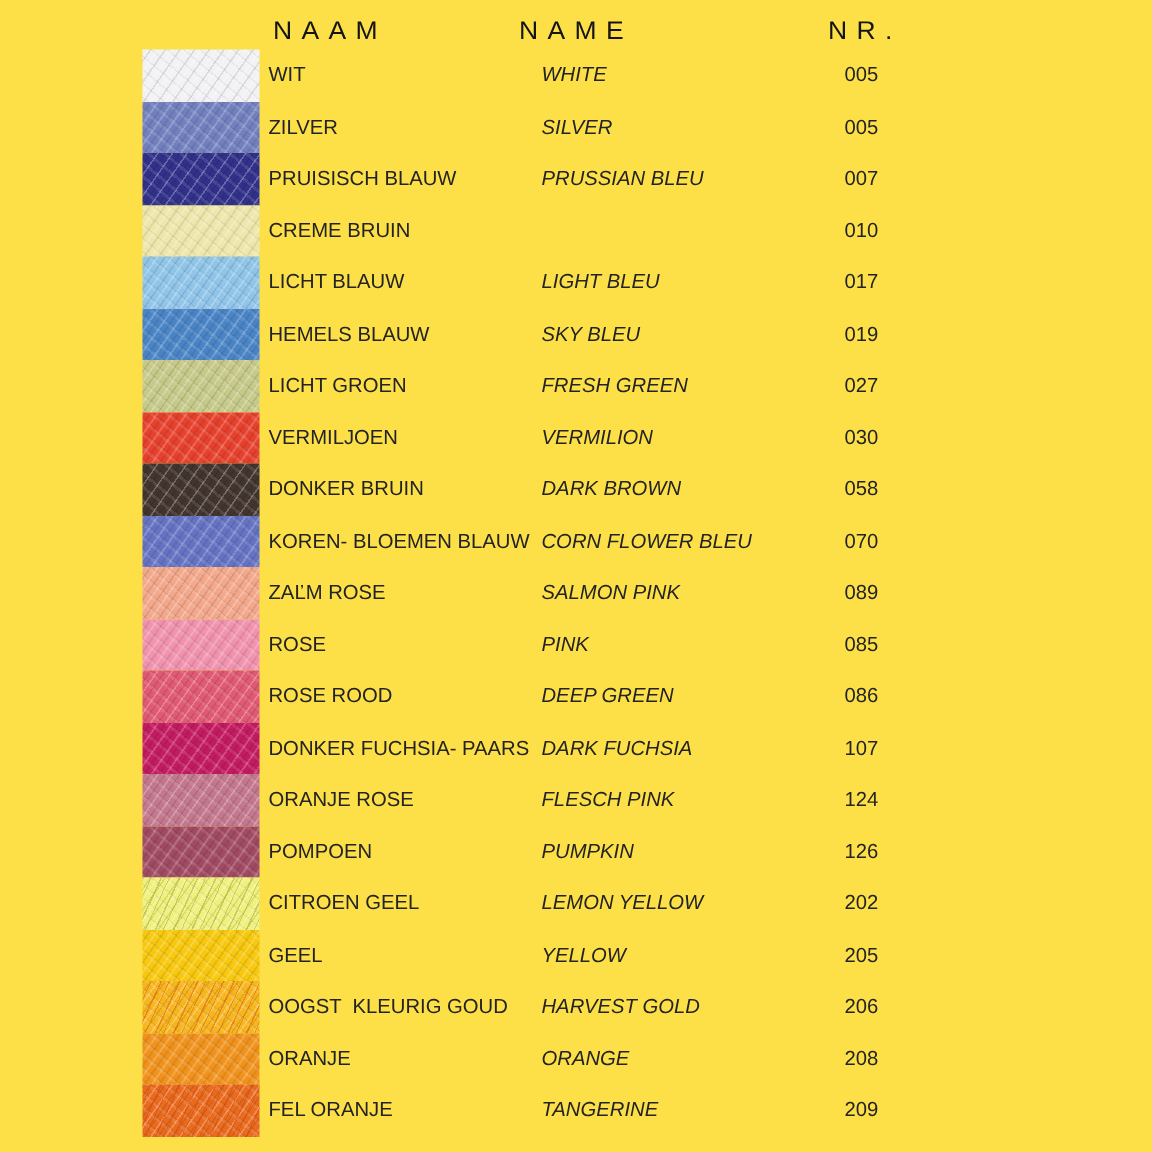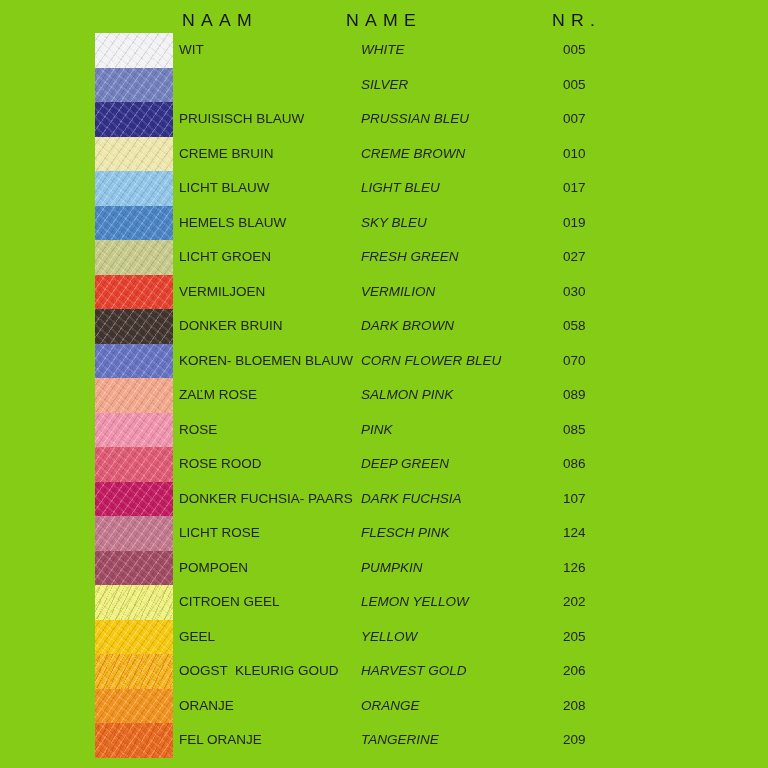--- a/index.html
+++ b/index.html
@@ -4,21 +4,21 @@
 <style>
   html, body {
     margin: 0;
     padding: 0;
     background: #ffffff;
   }
   .page {
     position: relative;
     width: 768px;
     height: 768px;
-    background: #84cc16;
+    background: #fde047;
     overflow: hidden;
     font-family: "Liberation Sans", sans-serif;
     color: #1f1f1f;
   }
   
   .header .h {
     position: absolute;
     top: 11px;
     font-size: 17px;
     font-weight: 400;
@@ -101,35 +101,35 @@
   <div class="tbody">
   <div class="row">
     <div class="swatch" style="--c: #f2f2f4;"></div>
     <span class="cell naam">WIT</span>
     <span class="cell name">WHITE</span>
     <span class="cell nr">005</span>
   </div>
 
   <div class="row">
     <div class="swatch" style="--c: #7380be;"></div>
+    <span class="cell naam">ZILVER</span>
     <span class="cell name">SILVER</span>
     <span class="cell nr">005</span>
   </div>
 
   <div class="row">
     <div class="swatch" style="--c: #32318a;"></div>
     <span class="cell naam">PRUISISCH BLAUW</span>
     <span class="cell name">PRUSSIAN BLEU</span>
     <span class="cell nr">007</span>
   </div>
 
   <div class="row">
     <div class="swatch" style="--c: #eee7ac;"></div>
     <span class="cell naam">CREME BRUIN</span>
-    <span class="cell name">CREME BROWN</span>
     <span class="cell nr">010</span>
   </div>
 
   <div class="row">
     <div class="swatch" style="--c: #90c5e9;"></div>
     <span class="cell naam">LICHT BLAUW</span>
     <span class="cell name">LIGHT BLEU</span>
     <span class="cell nr">017</span>
   </div>
 
@@ -191,21 +191,21 @@
 
   <div class="row">
     <div class="swatch" style="--c: #c31b60;"></div>
     <span class="cell naam">DONKER FUCHSIA- PAARS</span>
     <span class="cell name">DARK FUCHSIA</span>
     <span class="cell nr">107</span>
   </div>
 
   <div class="row">
     <div class="swatch" style="--c: #c3788e;"></div>
-    <span class="cell naam">LICHT ROSE</span>
+    <span class="cell naam">ORANJE ROSE</span>
     <span class="cell name">FLESCH PINK</span>
     <span class="cell nr">124</span>
   </div>
 
   <div class="row">
     <div class="swatch" style="--c: #a04a63;"></div>
     <span class="cell naam">POMPOEN</span>
     <span class="cell name">PUMPKIN</span>
     <span class="cell nr">126</span>
   </div>

